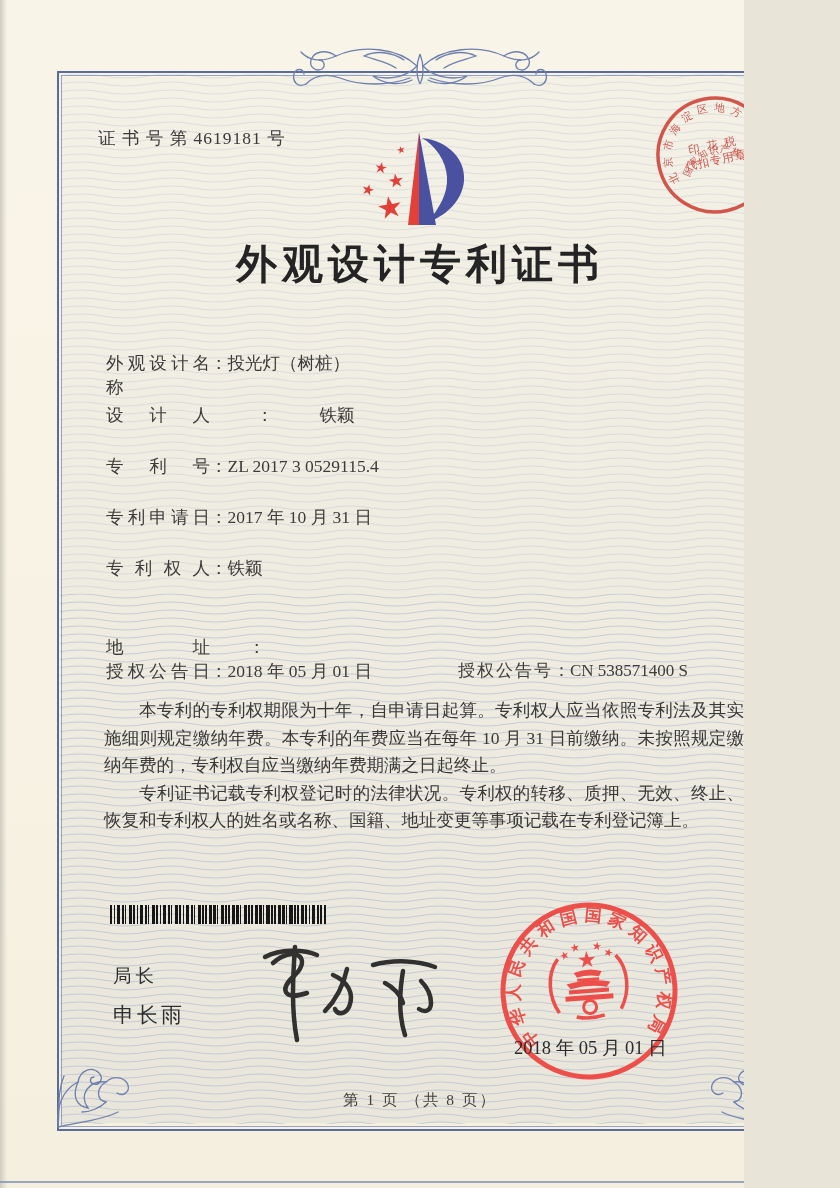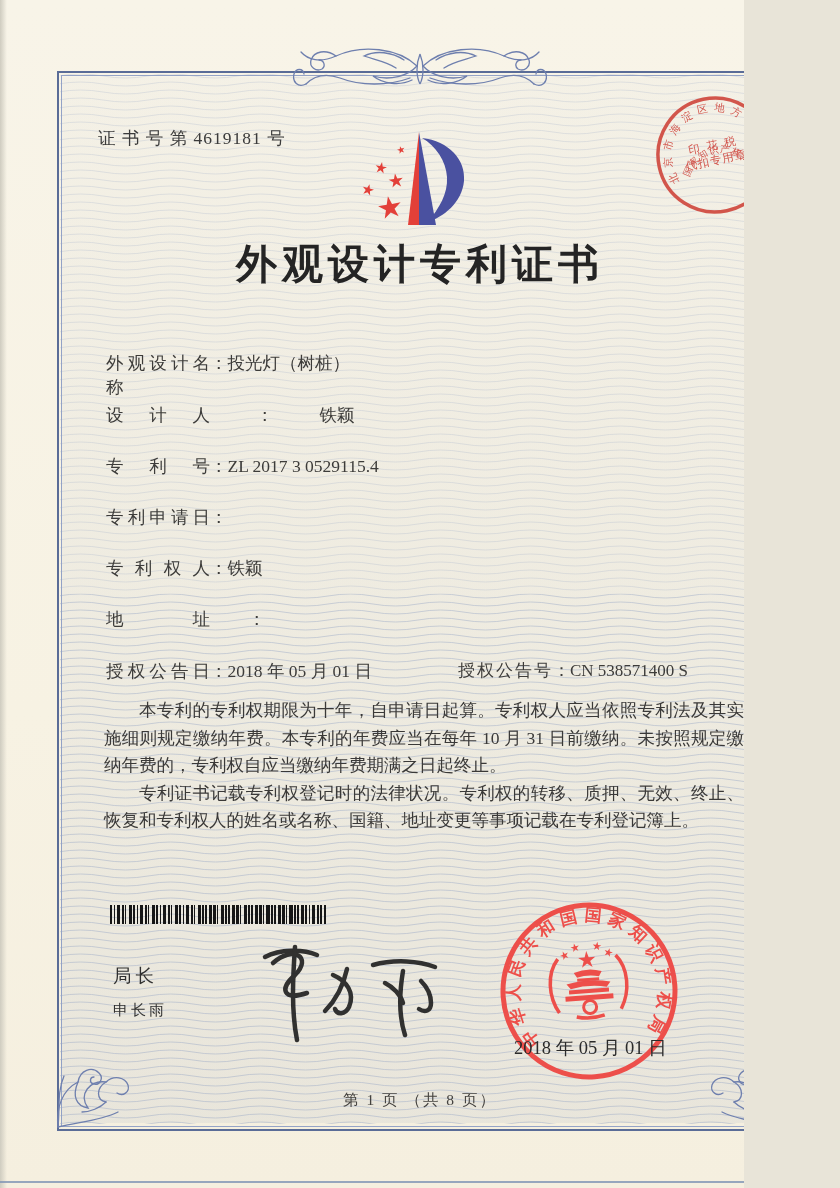--- a/index.html
+++ b/index.html
@@ -25,21 +25,21 @@
   .col2{position:absolute;left:352px;top:0;display:flex;font-size:17px;color:#3d3c3a;}
   .col2 .lbl2{letter-spacing:2px;}
   .paras{left:104px;top:697px;width:640px;font-size:17.5px;line-height:27.5px;color:#3a3938;
          text-align:justify;}
   .paras p{margin:0;text-indent:2em;}
   .barcode{left:110px;top:905px;width:216px;height:19px;
     background:repeating-linear-gradient(90deg,#161616 0px,#161616 2px,rgba(0,0,0,0) 2px,rgba(0,0,0,0) 3.5px,
       #161616 3.5px,#161616 4.5px,rgba(0,0,0,0) 4.5px,rgba(0,0,0,0) 7px,
       #161616 7px,#161616 10px,rgba(0,0,0,0) 10px,rgba(0,0,0,0) 11.5px);}
   .director-title{left:113px;top:963px;font-size:18.5px;letter-spacing:4px;color:#2f2f2f;}
-  .director-name{left:113px;top:1001px;font-size:15px;letter-spacing:3px;color:#2f2f2f;}
+  .director-name{left:113px;top:1001px;font-size:21px;letter-spacing:3px;color:#2f2f2f;}
   .seal-date{left:514px;top:1035px;font-size:18.5px;color:#2b2b2b;white-space:pre;z-index:6;}
   .footer{left:0;top:1090px;width:840px;text-align:center;font-size:15.5px;
           letter-spacing:2px;color:#44423f;}
   svg text{font-family:"Liberation Serif","DejaVu Serif",serif;}
   .z3{z-index:3}.z4{z-index:4}.z2{z-index:2}
 </style>
 </head>
 <body>
 
 <div class="page">
@@ -146,27 +146,28 @@
     <span class="vals">铁颖</span>
   </div>
   <div class="abs row" style="top:454px;">
     <span class="lbl">专利号</span>
       <span class="colon">：</span>
     <span class="vals">ZL 2017 3 0529115.4</span>
   </div>
   <div class="abs row" style="top:505px;">
     <span class="lbl">专利申请日</span>
       <span class="colon">：</span>
+    <span class="vals">2017 年 10 月 31 日</span>
   </div>
   <div class="abs row" style="top:556px;">
     <span class="lbl">专利权人</span>
       <span class="colon">：</span>
     <span class="vals">铁颖</span>
   </div>
-  <div class="abs row" style="top:607px;gap:38px;">
+  <div class="abs row" style="top:635px;gap:38px;">
     <span class="lbl">地址</span>
       <span class="colon">：</span>
   </div>
   <div class="abs row" style="top:659px;">
     <span class="lbl">授权公告日</span>
       <span class="colon">：</span>
     <span class="vals">2018 年 05 月 01 日</span>
     <span class="col2">
       <span class="lbl2">授权公告号</span>
         <span>：</span>

